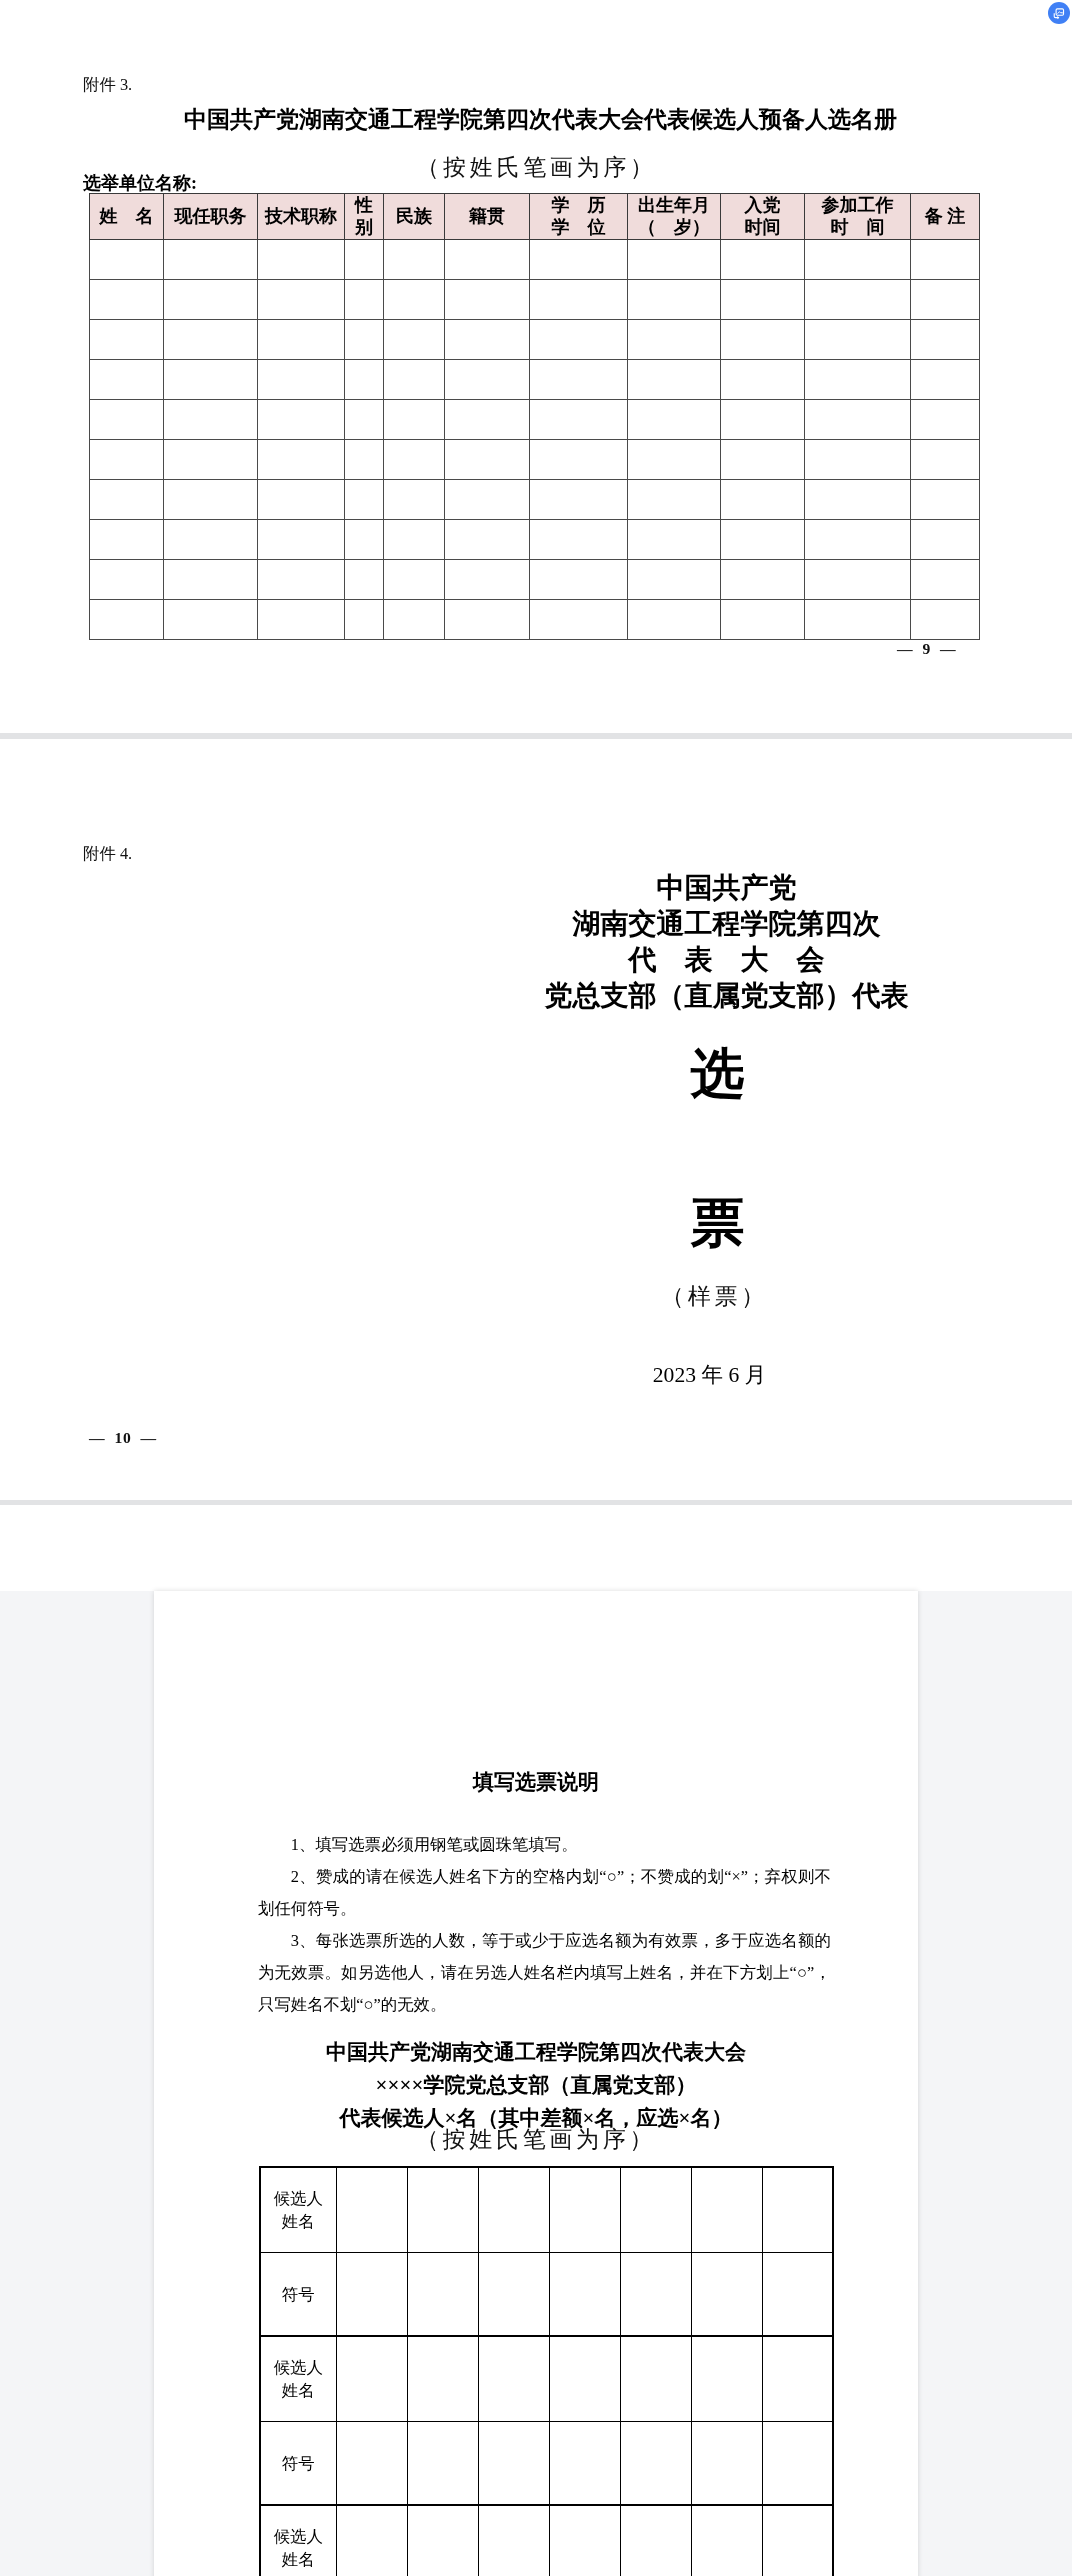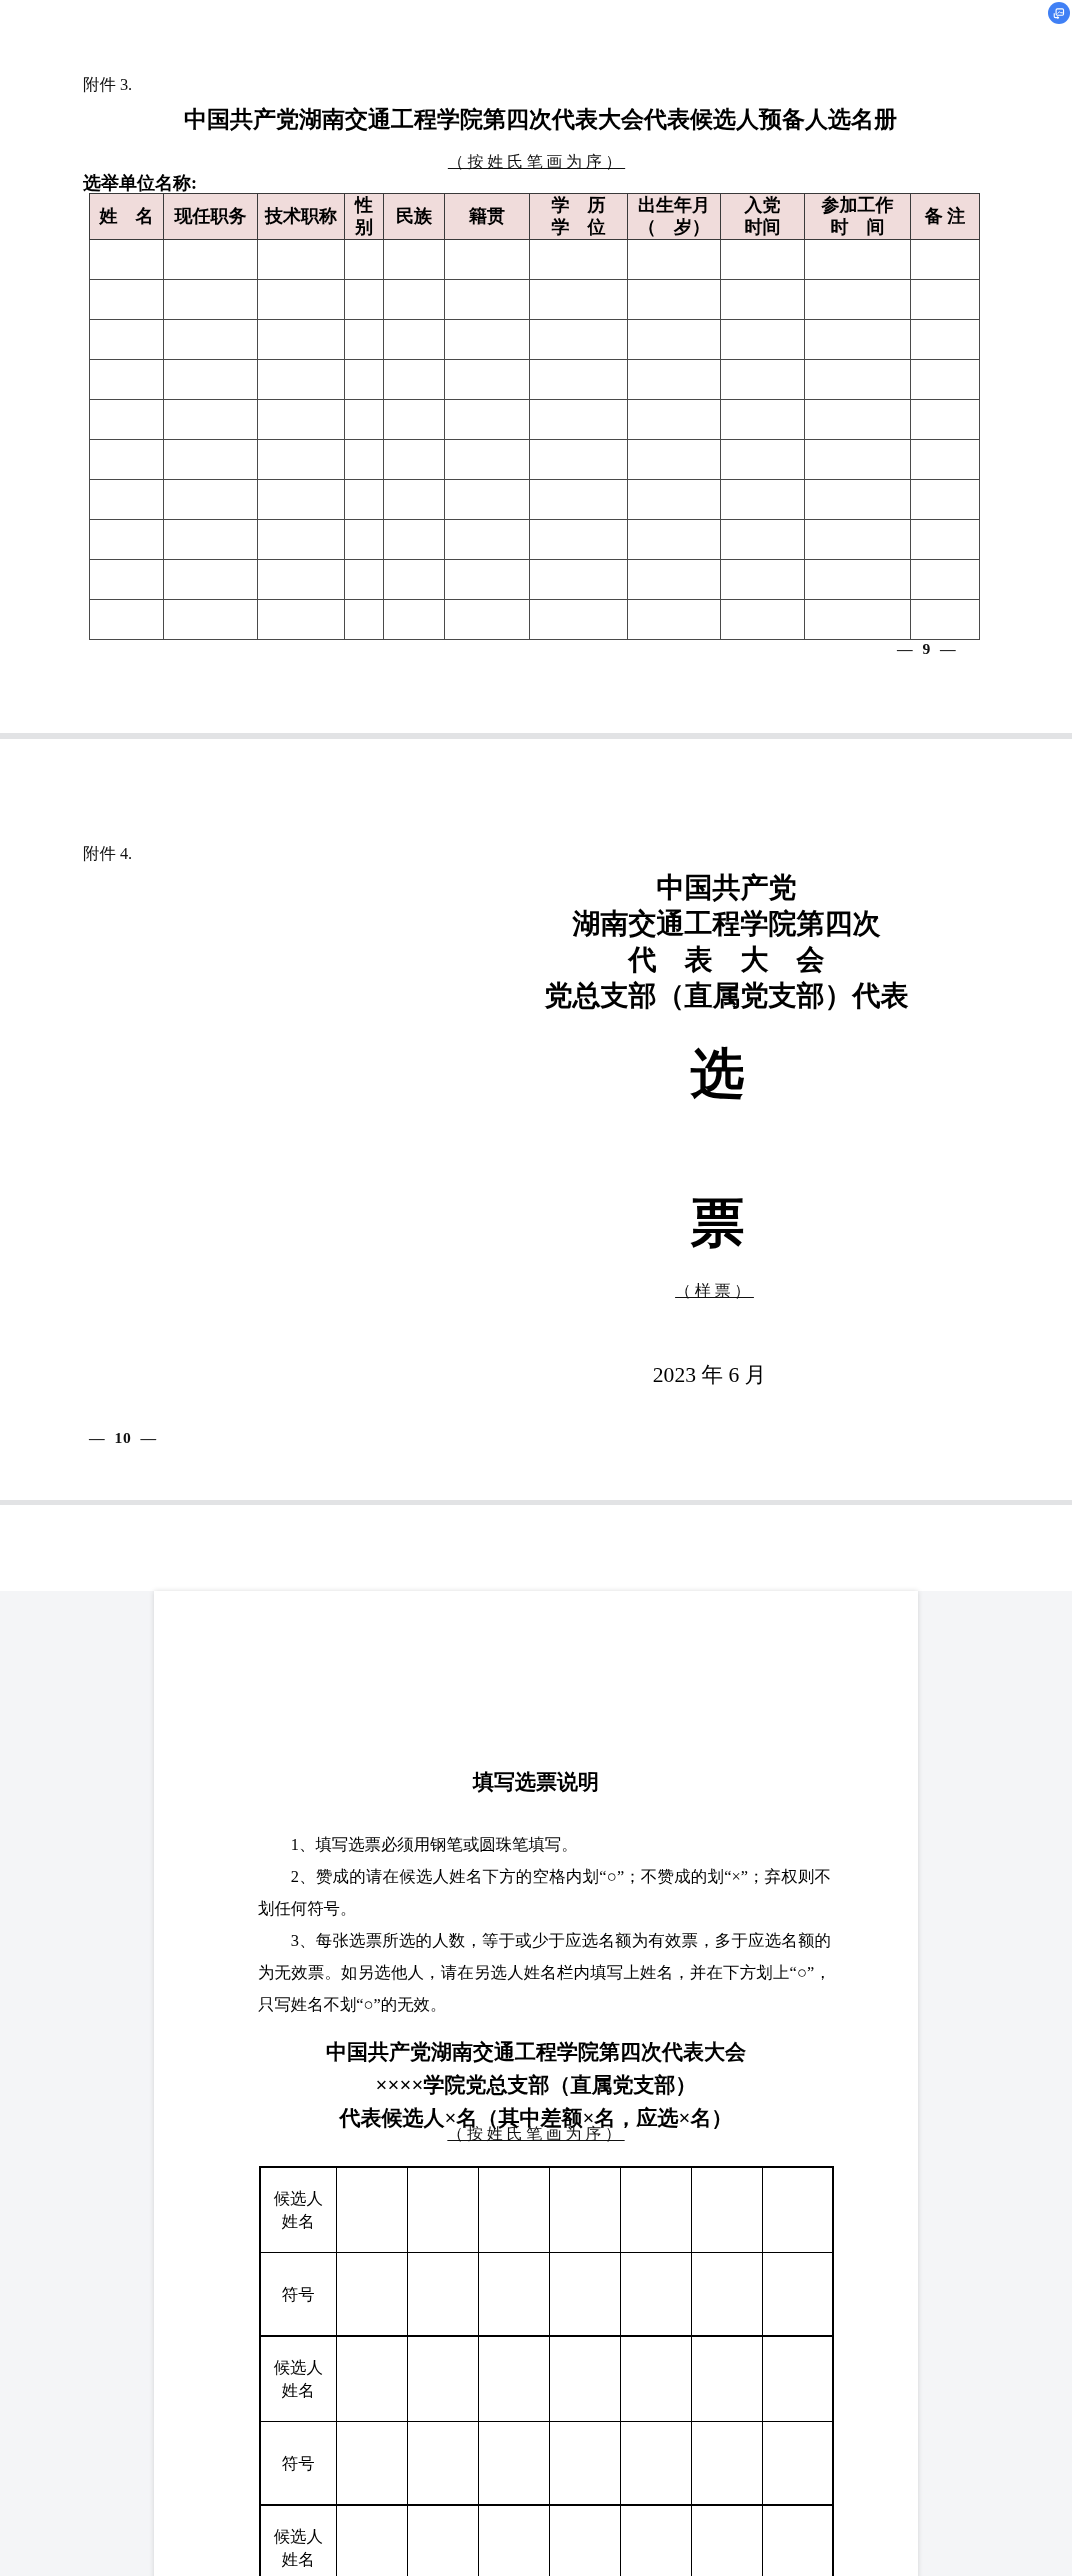--- a/index.html
+++ b/index.html
@@ -6,21 +6,21 @@
   .screen{position:relative;width:1073px;height:2576px;background:#ffffff;overflow:hidden;
           font-family:"Liberation Serif","DejaVu Serif",serif;color:#000;}
   .abs{position:absolute;}
   section.page{position:absolute;left:0;width:1073px;background:#fff;}
 
   
   .page1{top:0;height:733px;padding-left:41px;}
   .attach{font-size:16.4px;color:#111;}
   .p1-attach{left:83px;top:74px;}
   .p1-title{left:0;top:100px;width:1073px;text-align:center;font-size:23px;font-weight:bold;margin:4px;}
-  .sortnote{font-size:16px;letter-spacing:3.7px;color:#111;text-decoration:underline;}
+  .sortnote{font-size:23px;letter-spacing:3.7px;color:#111;}
   .p1-sort{left:0;top:152px;width:1073px;text-align:center;}
   .p1-unit{left:83px;top:171px;font-size:18px;font-weight:bold;}
   table.grid{border-collapse:collapse;table-layout:fixed;}
   .p1-table{left:89px;top:193px;width:891px;border:1.5px solid #3a3a3a;}
   .p1-table th{background:var(--header-fill,#f0dcdb);border:0.7px solid #3a3a3a;border-bottom:1.5px solid #3a3a3a;
                font-size:18px;font-weight:bold;white-space:pre-line;line-height:21.6px;height:45px;
                text-align:center;vertical-align:middle;padding:0;}
   .p1-table td{border:0.7px solid #4a4a4a;height:39px;padding:0;}
   .pagenum{font-size:15.6px;font-weight:bold;letter-spacing:0.7px;word-spacing:4.5px;color:#111;}
   .p1-pagenum{left:897px;top:640px;}

